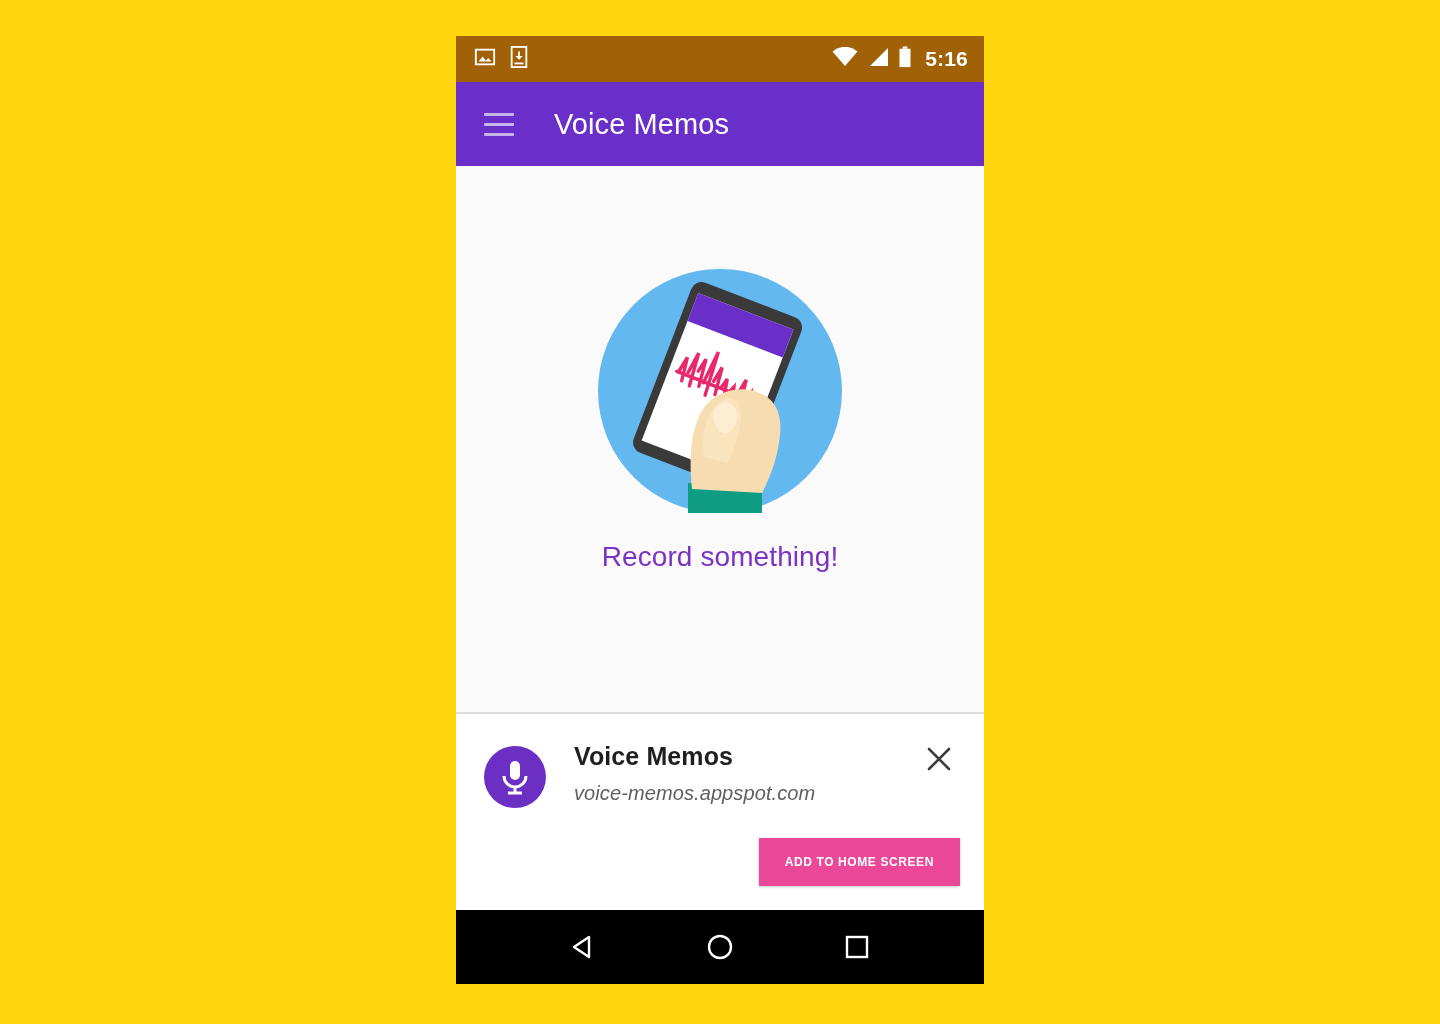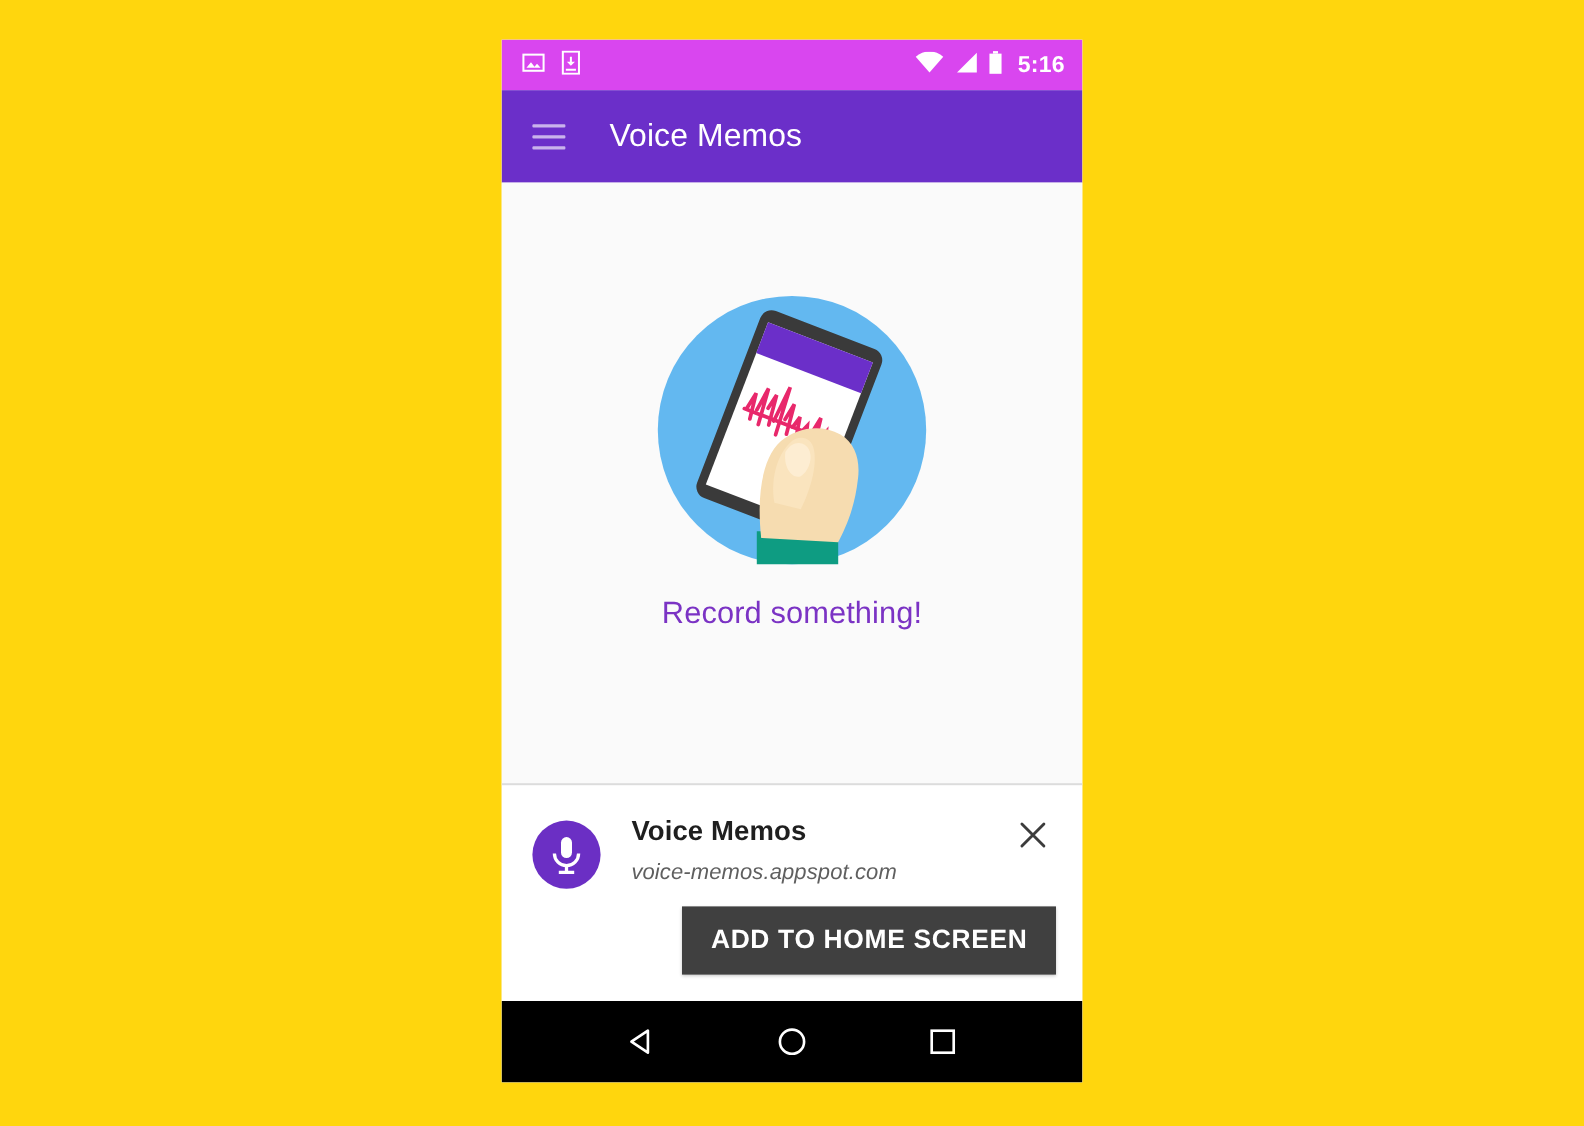--- a/index.html
+++ b/index.html
@@ -25,21 +25,21 @@
     height: 948px;
     background: #FAFAFA;
     overflow: hidden;
     display: flex;
     flex-direction: column;
   }
 
   
   #status-bar {
     height: 46px;
-    background: #d946ef;
+    background: #a16207;
     display: flex;
     align-items: center;
     padding: 0 16px 0 18px;
     flex: 0 0 auto;
   }
   .status-left {
     display: flex;
     align-items: center;
     gap: 14px;
   }
@@ -164,25 +164,25 @@
     align-items: center;
     justify-content: center;
     cursor: pointer;
   }
   #banner-actions {
     position: absolute;
     right: 24px;
     bottom: 24px;
   }
   #add-to-home-screen-button {
-    background: #404040;
+    background: #ec4899;
     color: #FFFFFF;
     border: none;
     font-family: "Liberation Sans", sans-serif;
-    font-size: 24px;
+    font-size: 12px;
     font-weight: bold;
     letter-spacing: 0.6px;
     padding: 17px 26px;
     cursor: pointer;
     box-shadow: 0 1px 3px rgba(0,0,0,0.22);
   }
 
   
   #nav-bar {
     flex: 0 0 auto;

